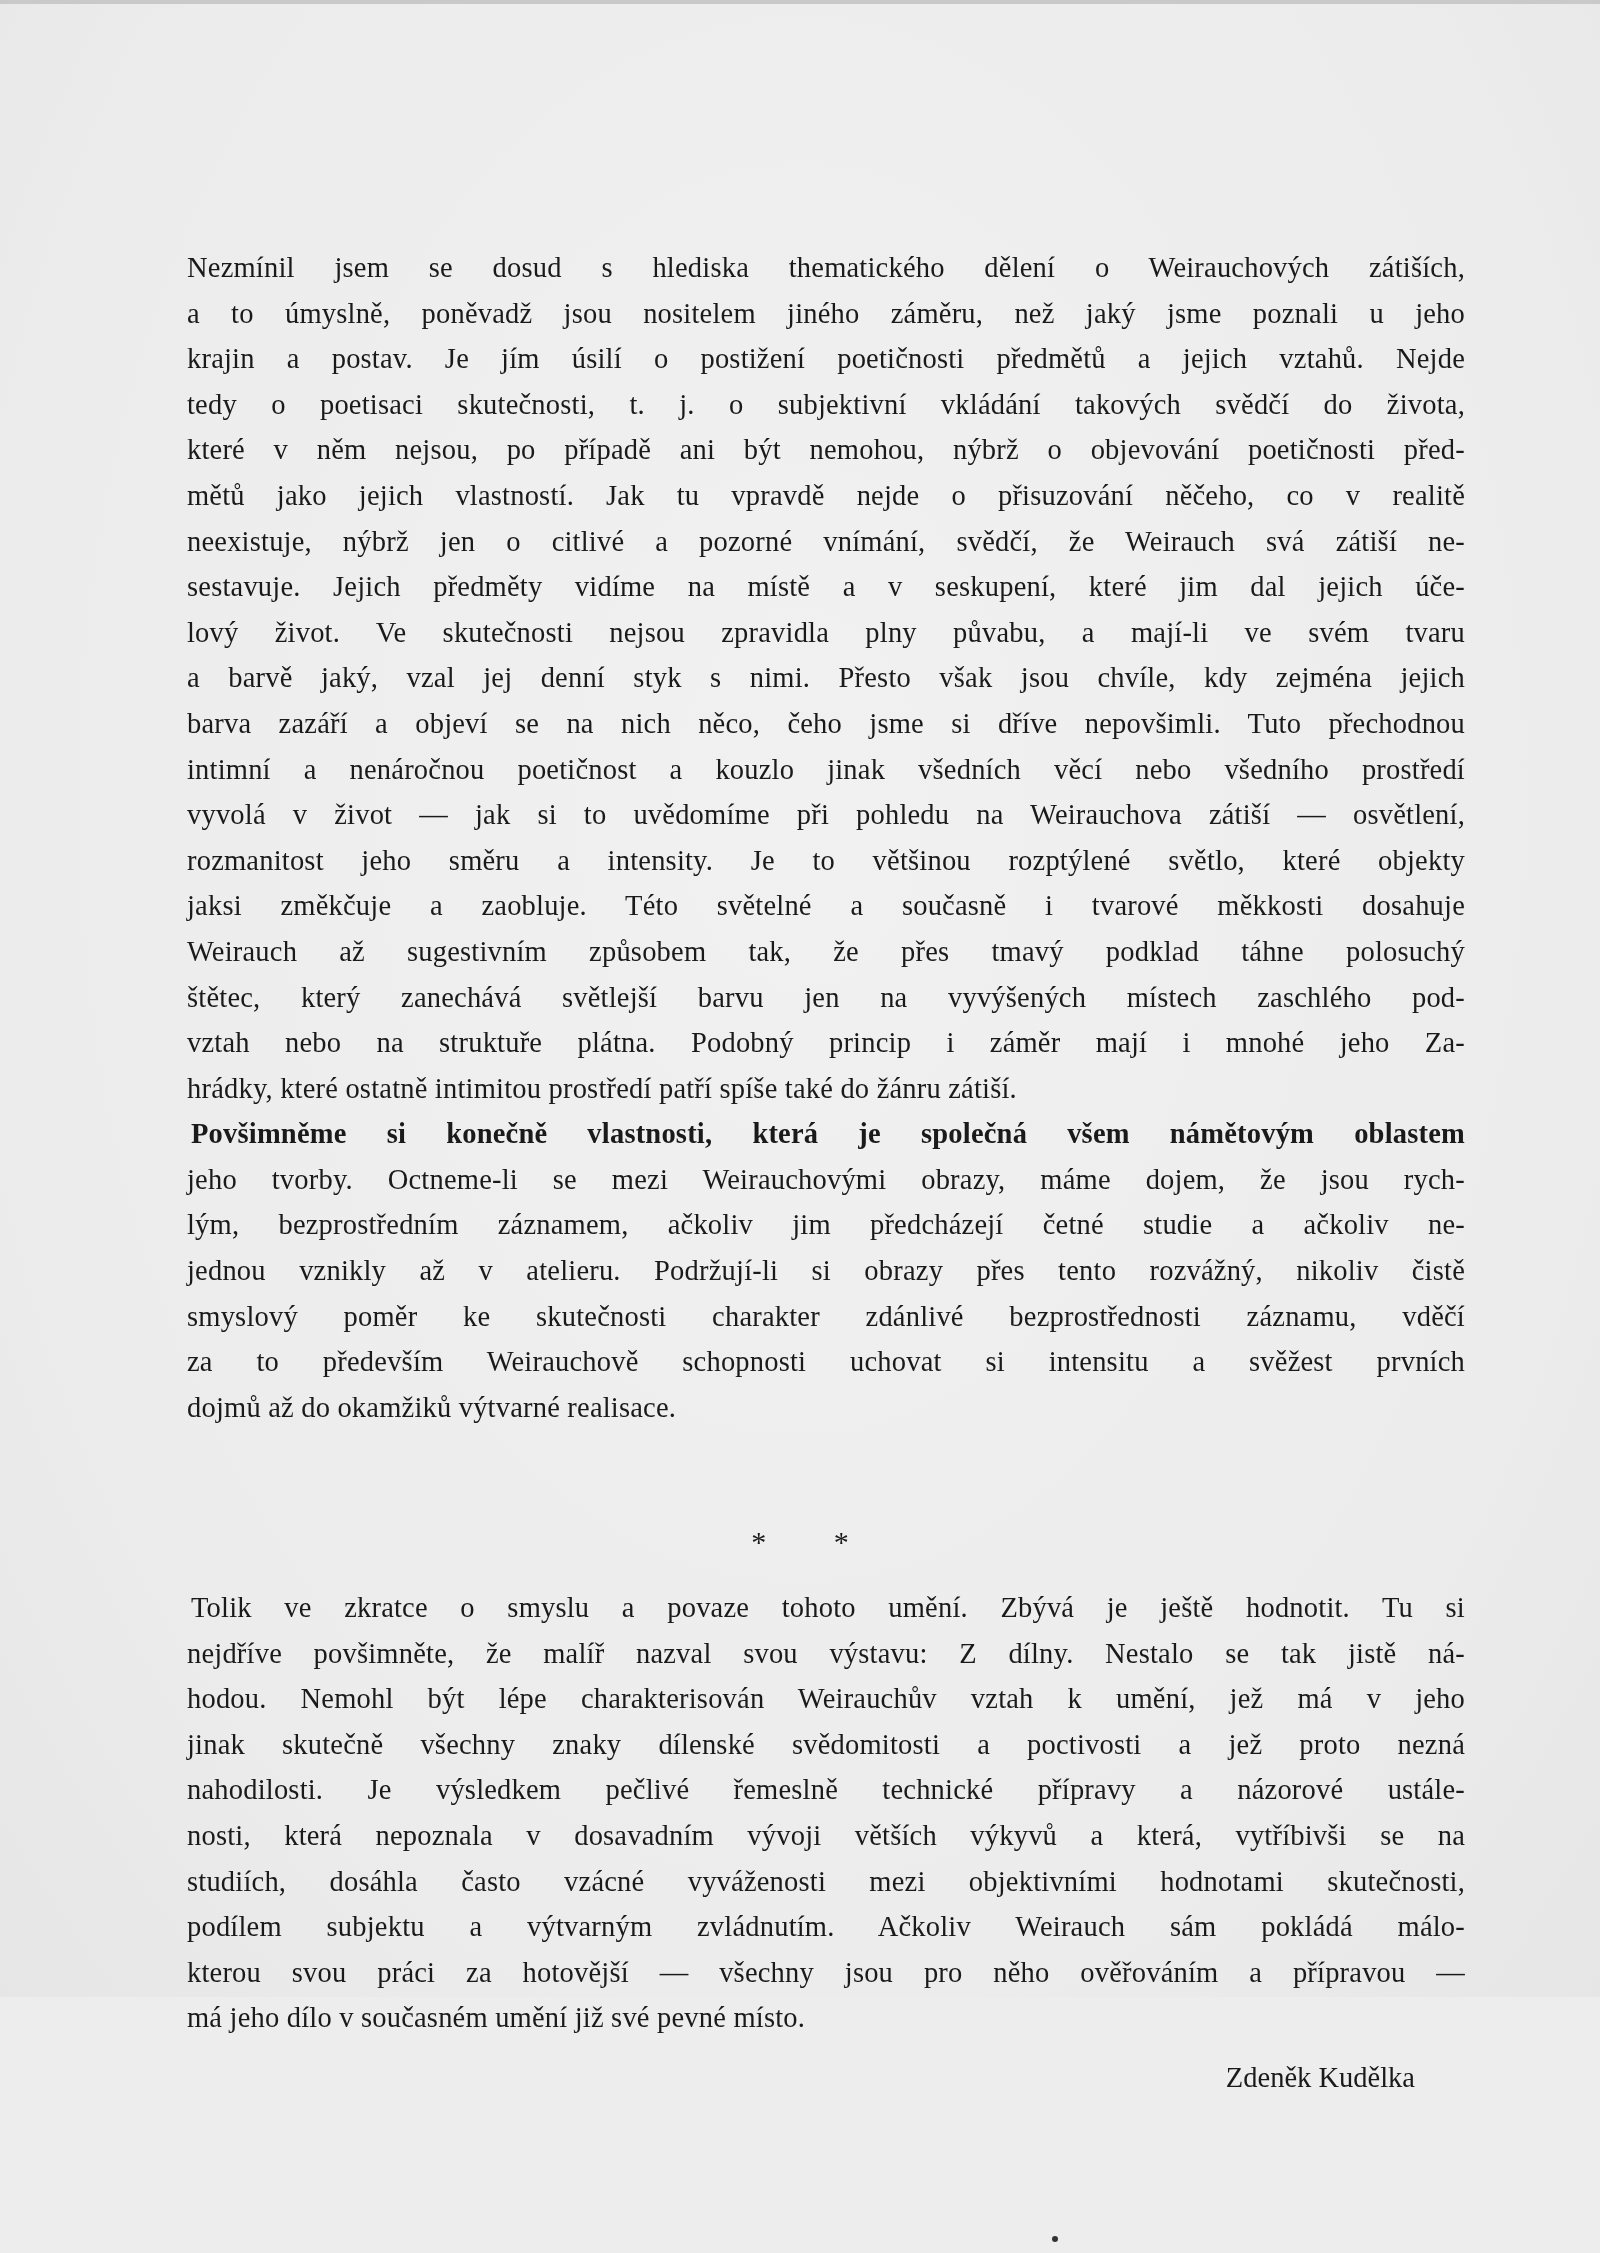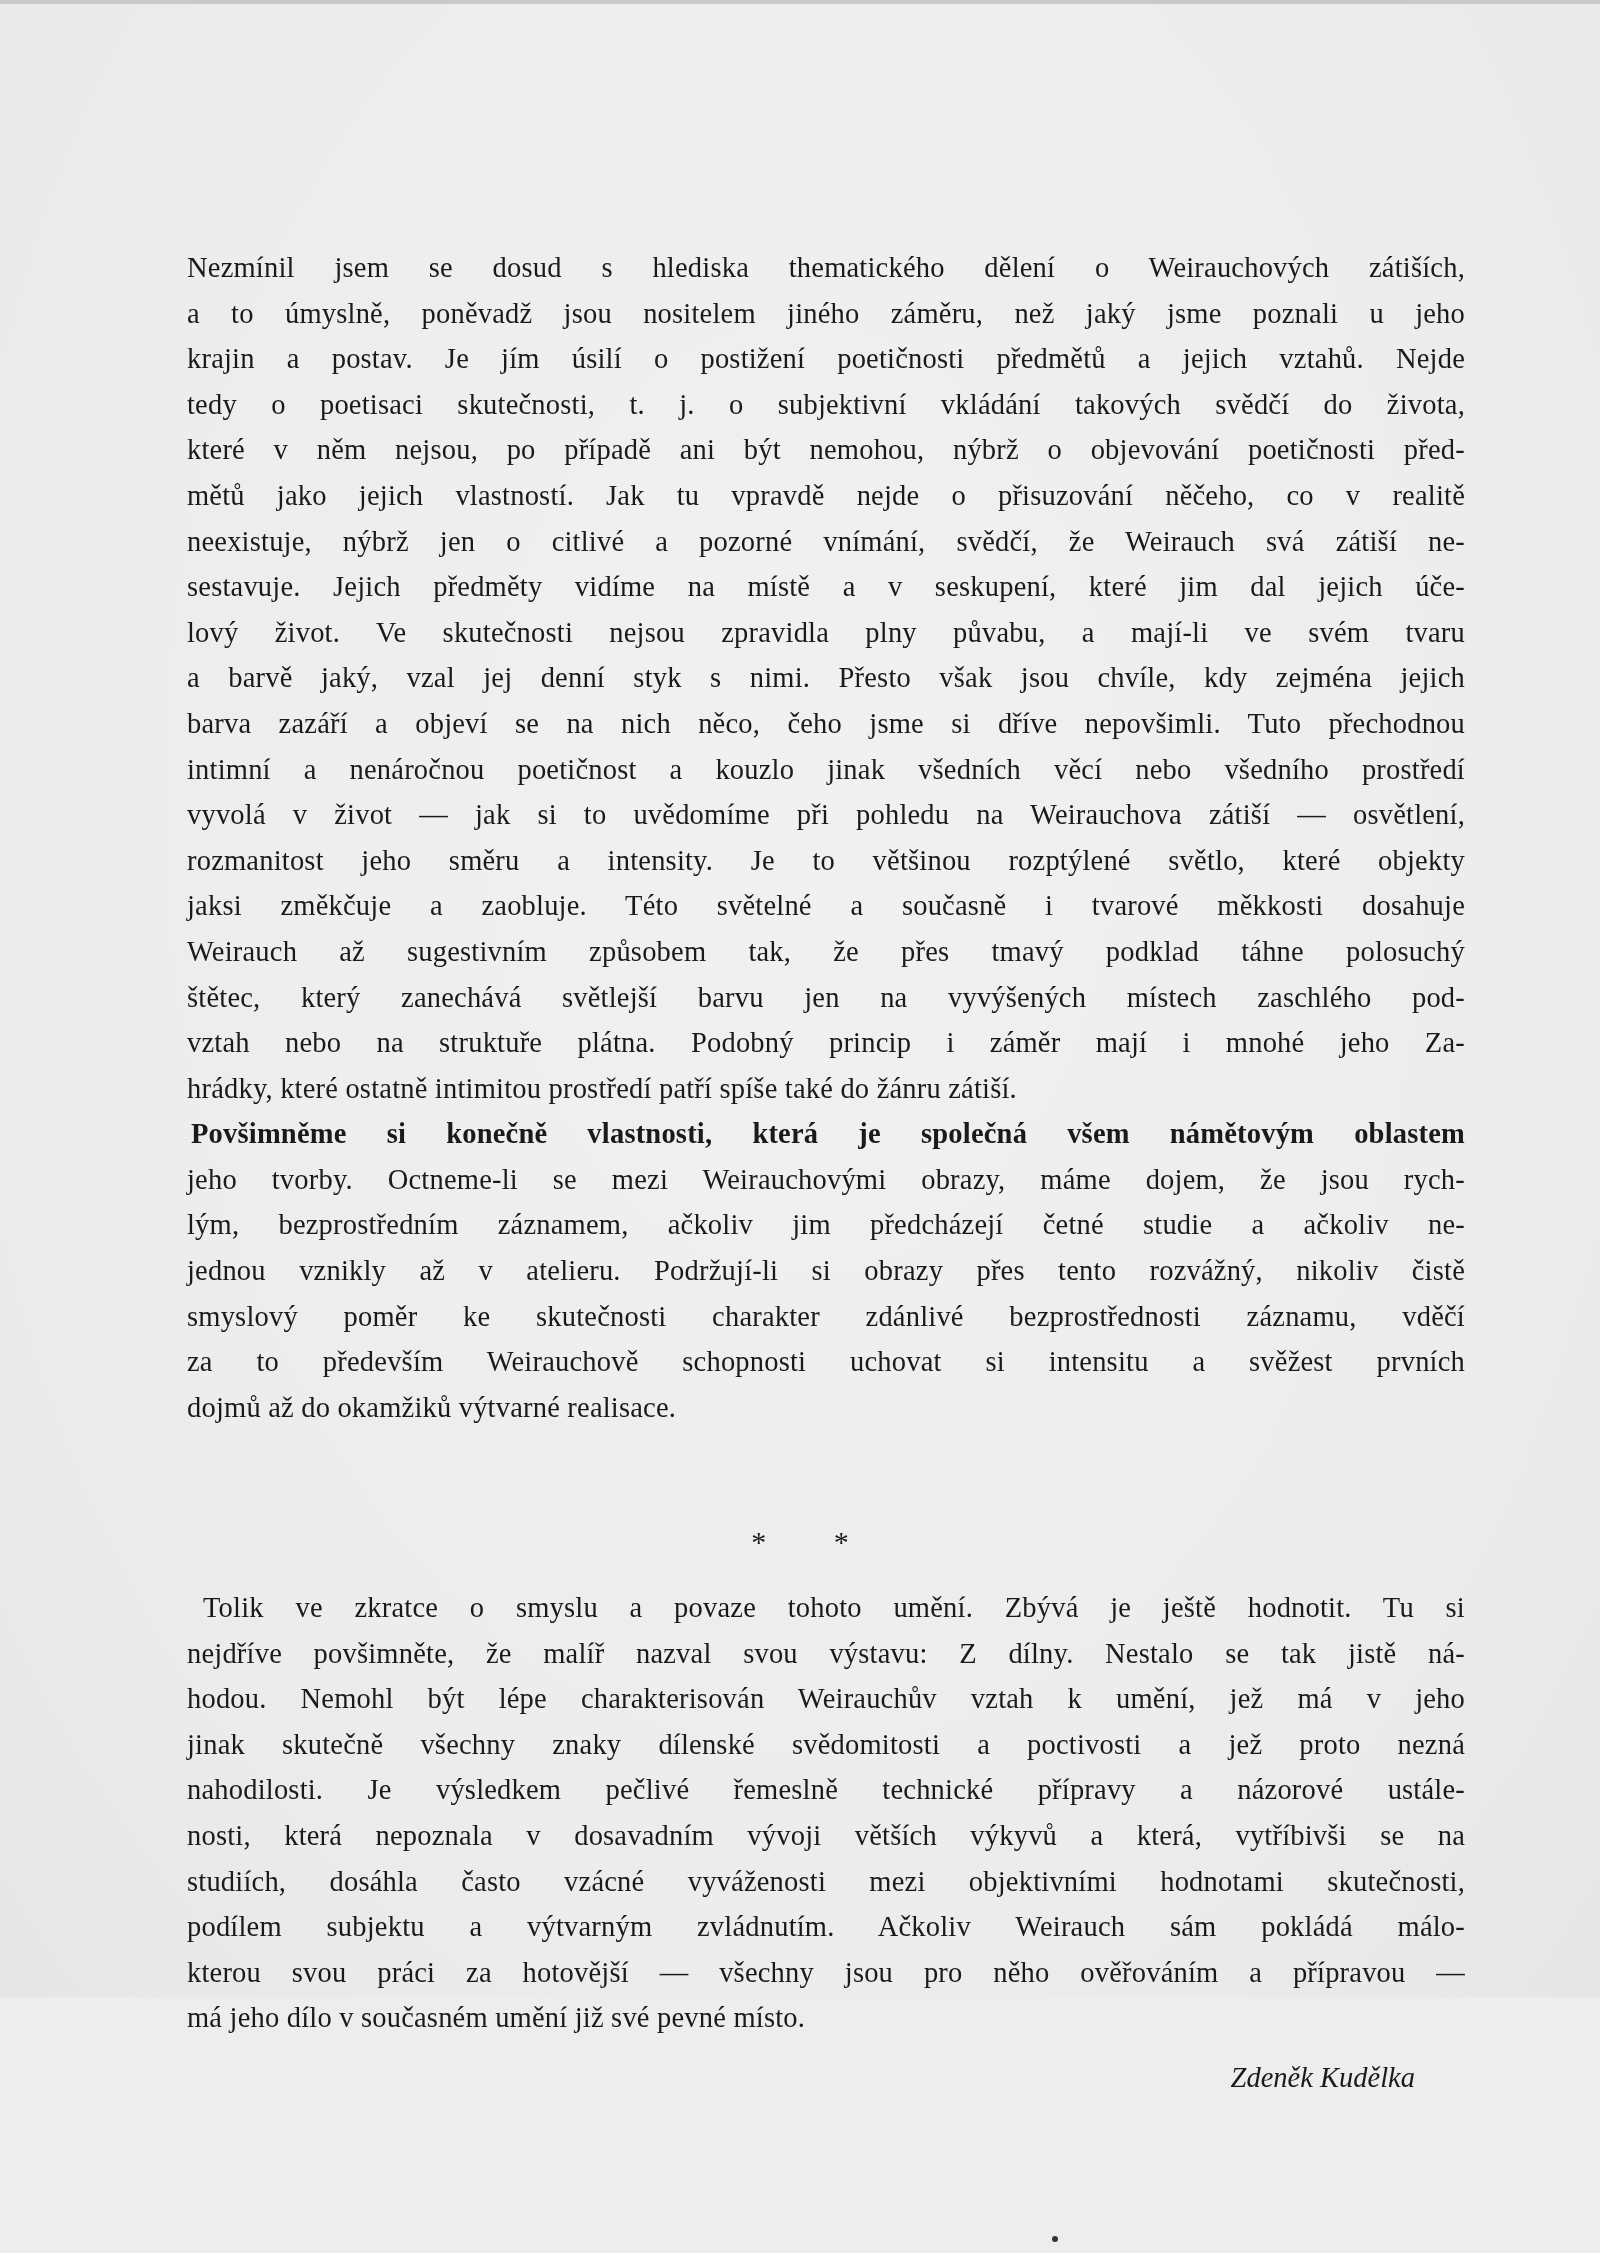--- a/index.html
+++ b/index.html
@@ -44,21 +44,20 @@
     text-align: center;
     font-size: 30px;
     letter-spacing: 0;
   }
   .separator span { display: inline-block; margin: 0 30px; }
   .sig {
     position: absolute;
     right: 185px;
     top: 2062px;
     font-size: 28.5px;
-    font-style: italic;
   }
   .block2 { top: 1585px; }
   .mark {
     position: absolute; left: 1052px; top: 2236px;
     width: 6px; height: 6px; background: #333; border-radius: 50%;
   }
 </style>
 </head>
 <body>
 
@@ -98,21 +97,21 @@
       </div>
     </div>
 
   <div class="separator">
     <span>*</span>
     <span>*</span>
   </div>
 
   <div class="text-block block2" id="section2">
       <div>
-        <span class="line" style="padding-left: 0px; margin-left: 16px; text-indent: 0px;">Tolik ve zkratce o smyslu a povaze tohoto umění. Zbývá je ještě hodnotit. Tu si</span>
+        <span class="line" style="padding-left: 0px; margin-left: 4px; text-indent: 0px;">Tolik ve zkratce o smyslu a povaze tohoto umění. Zbývá je ještě hodnotit. Tu si</span>
         <span class="line">nejdříve povšimněte, že malíř nazval svou výstavu: Z dílny. Nestalo se tak jistě ná-</span>
         <span class="line">hodou. Nemohl být lépe charakterisován Weirauchův vztah k umění, jež má v jeho</span>
         <span class="line">jinak skutečně všechny znaky dílenské svědomitosti a poctivosti a jež proto nezná</span>
         <span class="line">nahodilosti. Je výsledkem pečlivé řemeslně technické přípravy a názorové ustále-</span>
         <span class="line">nosti, která nepoznala v dosavadním vývoji větších výkyvů a která, vytříbivši se na</span>
         <span class="line">studiích, dosáhla často vzácné vyváženosti mezi objektivními hodnotami skutečnosti,</span>
         <span class="line">podílem subjektu a výtvarným zvládnutím. Ačkoliv Weirauch sám pokládá málo-</span>
         <span class="line">kterou svou práci za hotovější — všechny jsou pro něho ověřováním a přípravou —</span>
         <span class="line last">má jeho dílo v současném umění již své pevné místo.</span>
       </div>

